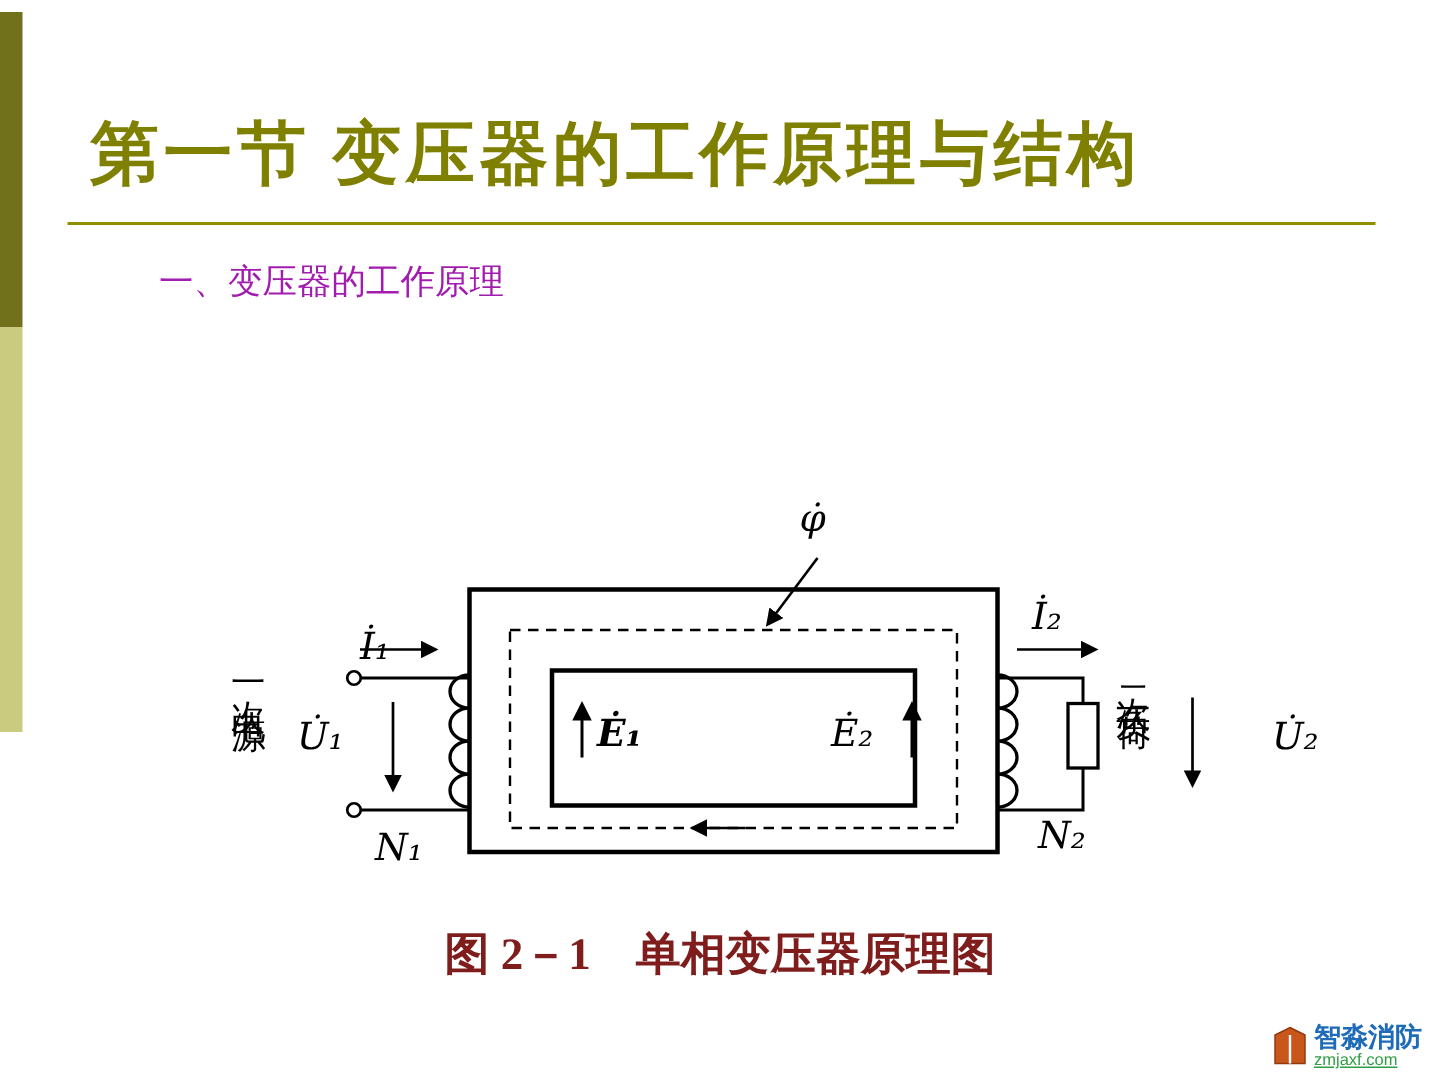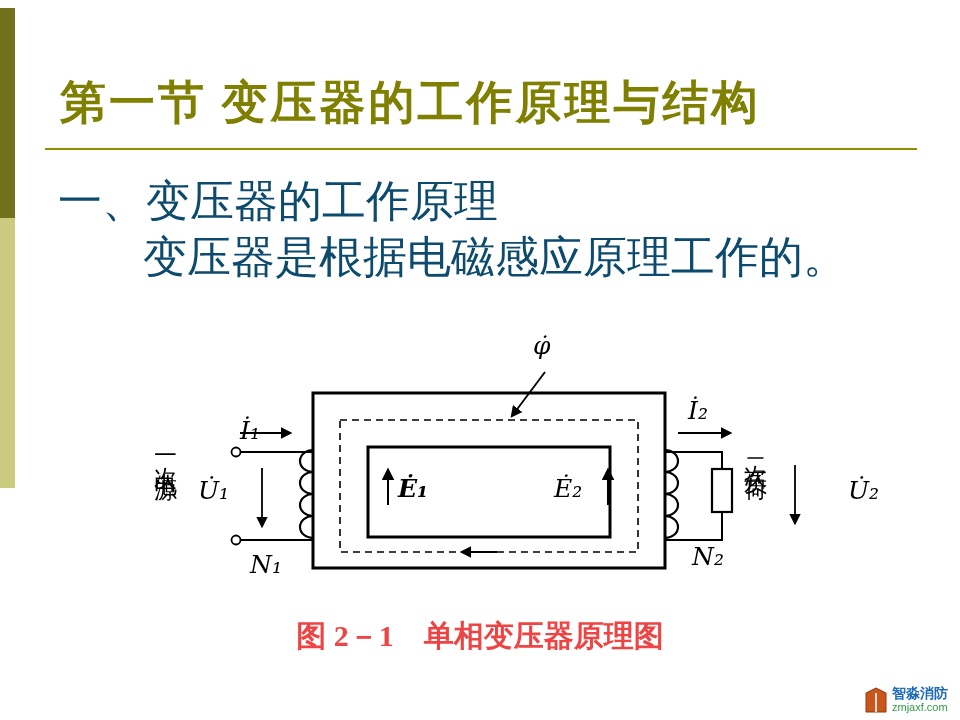--- a/index.html
+++ b/index.html
@@ -15,21 +15,21 @@
   .bar-dark  { top:8px;  height:210px; background:#71711c; }
   .bar-light { top:218px; height:270px; background:#cbcb80; }
 
   .title {
     position:absolute; left:60px; top:72px;
     font-size:46px; font-weight:bold; color:#7f7f00;
     letter-spacing:3px; white-space:nowrap;
   }
   .title-rule { position:absolute; left:45px; top:148px; width:872px; height:2px; background:#8f8f00; }
 
-  .body-line { position:absolute; font-size:44px; color:#0c4a6e; white-space:nowrap; }
+  .body-line { position:absolute; font-size:23px; color:#a21caf; white-space:nowrap;margin-left:48px; }
   .l1 { left:58px;  top:172px; }
   .l2 { left:143px; top:228px; }
   .l3 { left:143px; top:284px; }
 
   .diagram { position:absolute; left:0; top:330px; width:960px; height:300px; }
 
   .lbl {
     position:absolute; font-family:"DejaVu Serif",serif;
     font-style:italic; font-size:25px; color:#000; white-space:nowrap;
   }
@@ -45,42 +45,41 @@
 
   .vtext {
     position:absolute; writing-mode:vertical-rl;
     font-size:23px; letter-spacing:6px; color:#000;
   }
   .v-left  { left:150px; top:443px; }
   .v-right { left:740px; top:441px; }
 
   .caption {
     position:absolute; left:240px; top:616px; width:480px;
-    text-align:center; font-size:30px; font-weight:bold; color:#ef4444;
+    text-align:center; font-size:30px; font-weight:bold; color:#7f1d1d;
     white-space:nowrap;
   }
 
   .watermark { position:absolute; right:12px; bottom:6px; display:flex; align-items:center; gap:5px; }
   .wm-text { display:flex; flex-direction:column; line-height:1.15; }
-  .wm-name { font-size:14px; font-weight:bold; color:#1e6bb8; font-family:"Liberation Sans",sans-serif; }
-  .wm-url  { font-size:11px; color:#2f9e44; font-family:"Liberation Sans",sans-serif; }
+  .wm-name { font-size:18px; font-weight:bold; color:#1e6bb8; font-family:"Liberation Sans",sans-serif; }
+  .wm-url  { font-size:11px; color:#2f9e44; font-family:"Liberation Sans",sans-serif;text-decoration:underline; }
 </style>
 </head>
 <body>
 
 <div class="slide">
 
   <div class="bar bar-dark"></div>
   <div class="bar bar-light"></div>
 
   <h1 class="title">第一节  变压器的工作原理与结构</h1>
   <div class="title-rule"></div>
 
   <div class="body-line l1">一、变压器的工作原理</div>
-  <div class="body-line l2">变压器是根据电磁感应原理工作的。</div>
 
   <svg class="diagram" viewBox="0 0 960 300" xmlns="http://www.w3.org/2000/svg">
     <defs>
       <marker id="arr" viewBox="0 0 10 10" refX="8" refY="5" markerWidth="6.5" markerHeight="6.5" orient="auto-start-reverse">
         <path d="M0 0 L10 5 L0 10 z" fill="#000"></path>
       </marker>
     </defs>
 
     <g fill="none" stroke="#000" stroke-width="3">
       <rect x="313" y="63" width="352" height="175"></rect>

